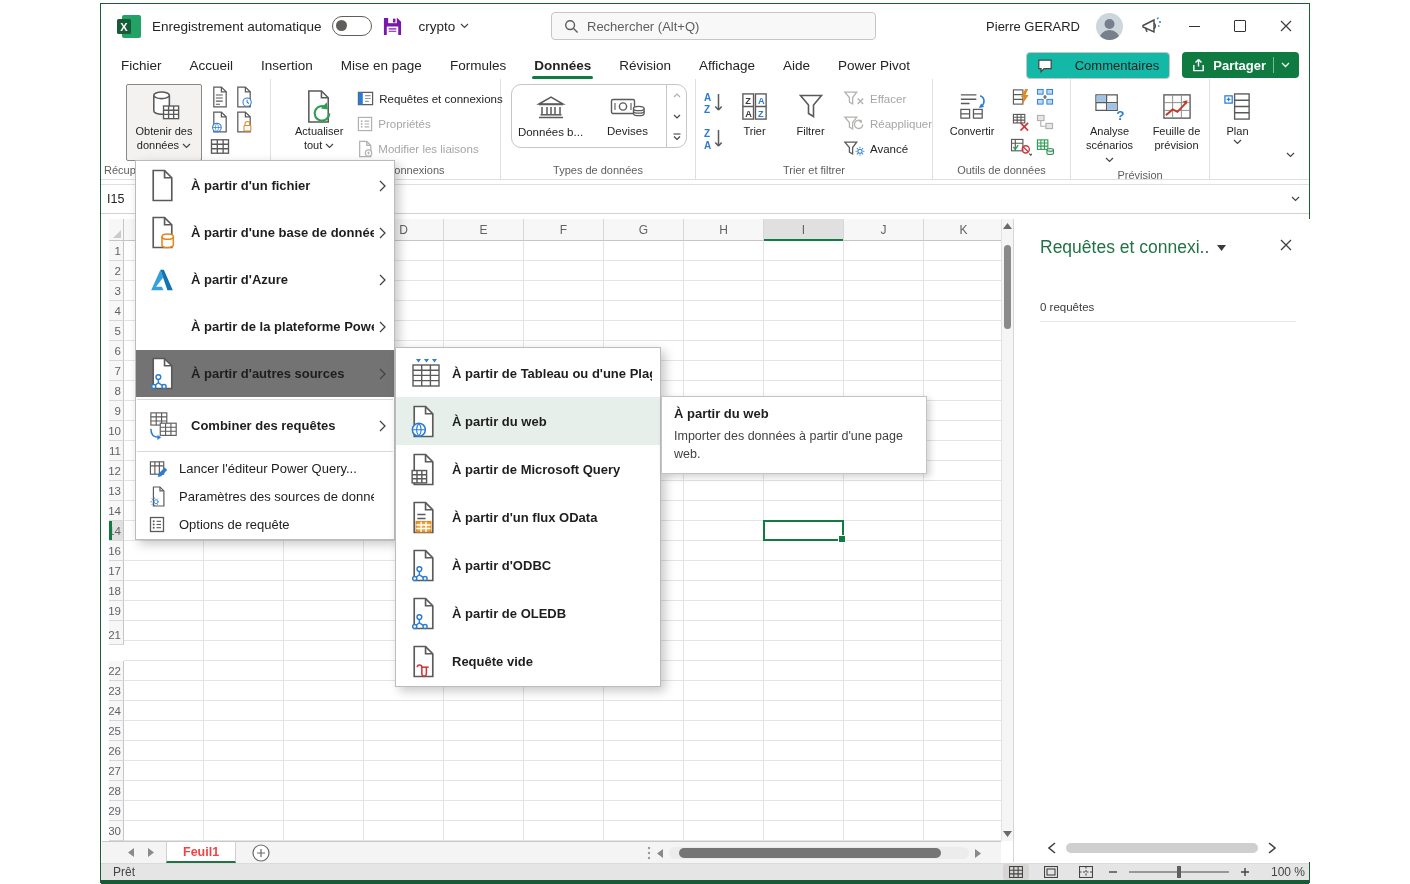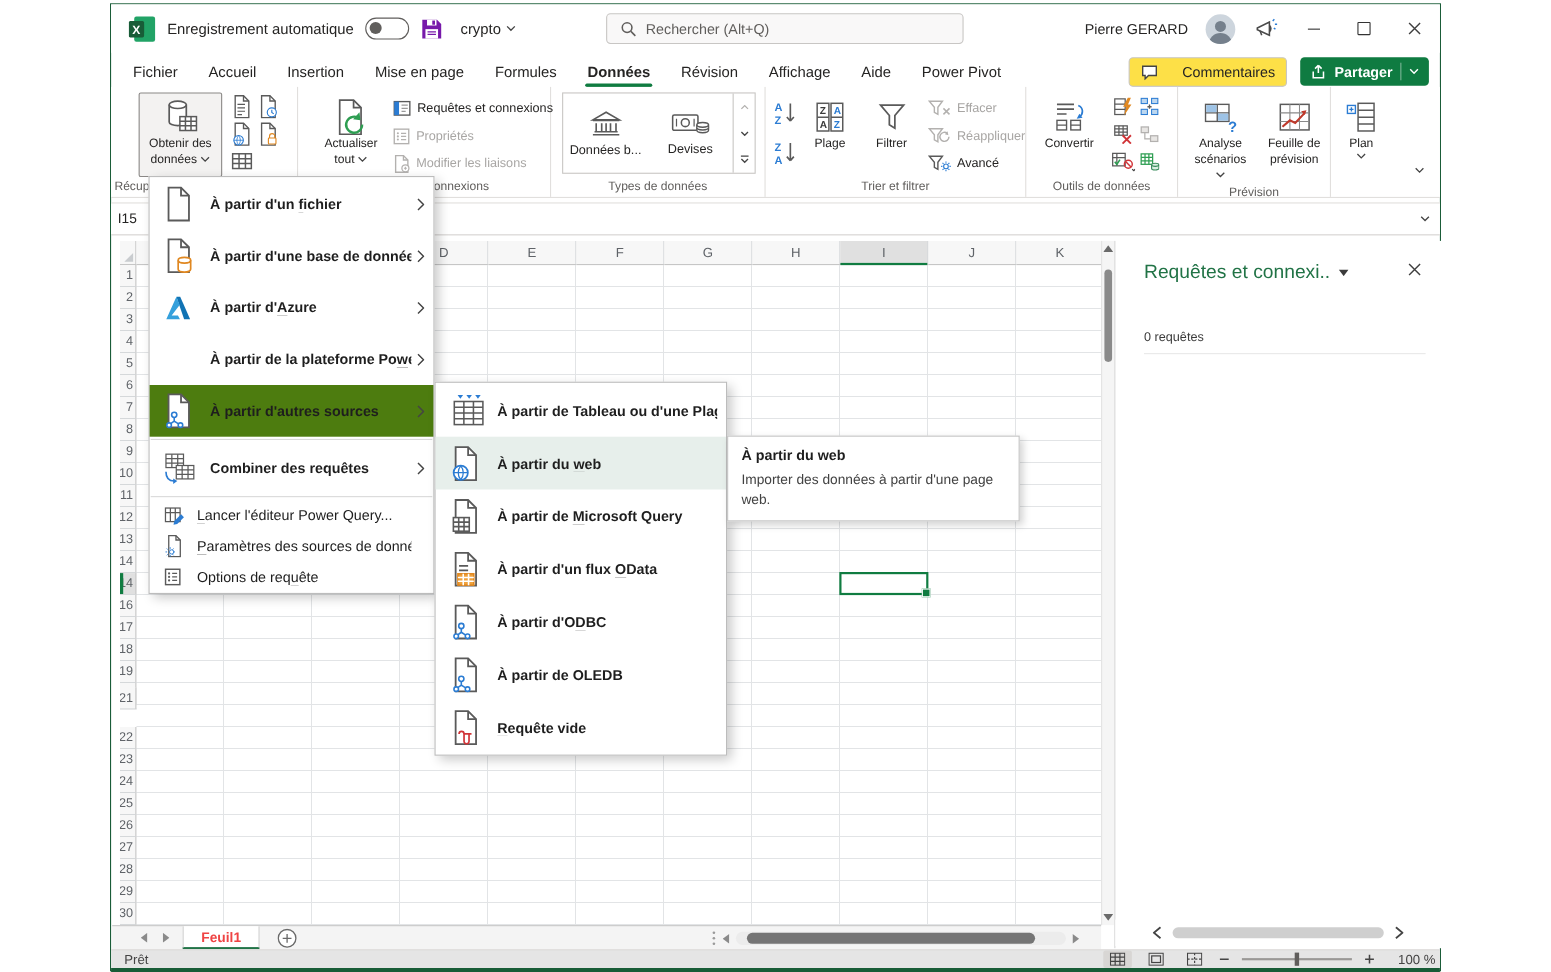--- a/index.html
+++ b/index.html
@@ -20,36 +20,36 @@
   .avatar{width:27px;height:27px;border-radius:50%;background:#cdd5dd;overflow:hidden;display:flex;align-items:flex-end;justify-content:center;}
   .winbtn{width:30px;height:30px;display:flex;align-items:center;justify-content:center;}
   .minline{width:11px;height:0;border-top:1.5px solid #333;}
   .maxbox{width:10px;height:10px;border:1.5px solid #333;border-radius:1px;}
   
   .menubar{position:absolute;left:0;top:47px;width:100%;height:28px;display:flex;align-items:center;padding-left:6px;box-sizing:border-box;}
   .rtab{font-size:13.5px;color:#252423;padding:0 14px;height:28px;display:flex;align-items:center;position:relative;}
   .rtab.active{font-weight:700;}
   .rtab.active::after{content:"";position:absolute;left:12px;right:12px;bottom:0;height:3px;background:#107c41;border-radius:2px;}
   .mb-right{position:absolute;right:10px;top:0;height:28px;display:flex;align-items:center;gap:12px;}
-  .btn-comments{display:flex;align-items:center;gap:22px;border:1px solid #c8c6c4;border-radius:4px;height:25px;padding:0 10px;font-size:13px;color:#252423;background:#fde047;}
+  .btn-comments{display:flex;align-items:center;gap:22px;border:1px solid #c8c6c4;border-radius:4px;height:25px;padding:0 10px;font-size:13px;color:#252423;background:#14b8a6;}
   .btn-share{display:flex;align-items:center;gap:7px;border-radius:4px;height:26px;padding:0 9px;font-size:13px;font-weight:700;color:#fff;background:#0f7b41;}
   .btn-share .sep{width:1px;height:16px;background:rgba(255,255,255,.45);}
   
   .ribbon{position:absolute;left:0;top:75px;width:100%;height:101px;display:flex;background:#fff;border-bottom:1px solid #e1dfdd;box-sizing:border-box;}
   .rgroup{display:flex;flex-direction:column;border-right:1px solid #e1dfdd;box-sizing:border-box;}
   .rg-c{flex:1;display:flex;padding-top:5px;}
   .rg-l{height:18px;font-size:11px;color:#605e5c;text-align:center;white-space:nowrap;display:flex;align-items:center;justify-content:center;}
   .rg-l.leftal{justify-content:flex-start;padding-left:3px;overflow:visible;}
   .bigbtn{display:flex;flex-direction:column;align-items:center;justify-content:flex-start;font-size:11px;color:#252423;text-align:center;line-height:1.25;padding:2px 3px;border:1px solid transparent;border-radius:2px;}
   .bigbtn .bic{height:38px;display:flex;align-items:center;}
   .bigbtn.pressed{background:#f3f2f1;border-color:#8a8886;}
   .smallrow{display:flex;align-items:center;gap:5px;font-size:11.5px;color:#252423;height:25px;white-space:nowrap;}
   .smallrow.dis{color:#a8a6a4;}
   .minigrid{display:grid;grid-template-columns:24px 24px;grid-auto-rows:25px;margin-left:6px;align-items:center;justify-items:center;}
-  .gallery{border:1px solid #c8c6c4;border-radius:0;display:flex;margin-left:10px;height:74px;box-sizing:border-box;}
+  .gallery{border:1px solid #c8c6c4;border-radius:10px;display:flex;margin-left:10px;height:64px;box-sizing:border-box;}
   .gal-item{width:77px;display:flex;flex-direction:column;align-items:center;justify-content:center;gap:4px;font-size:11.5px;color:#252423;}
   .gal-scroll{width:19px;border-left:1px solid #c8c6c4;display:flex;flex-direction:column;}
   .gal-scroll div{flex:1;display:flex;align-items:center;justify-content:center;}
   .ribbon-collapse{position:absolute;right:14px;top:148px;}
   
   .fbar{position:absolute;left:0;top:180px;width:100%;height:30px;border-top:1px solid #e1dfdd;border-bottom:1px solid #d4d2d0;display:flex;align-items:stretch;background:#fff;box-sizing:border-box;}
   .namebox{width:68px;border-right:1px solid #e1dfdd;font-size:12.5px;color:#252423;display:flex;align-items:center;padding-left:6px;box-sizing:border-box;}
   .fbar .fx{flex:1;}
   .fbar .fchev{width:28px;display:flex;align-items:center;justify-content:center;}
   
@@ -101,21 +101,21 @@
   .zoomtrack{width:100px;height:2px;background:#9a9896;position:relative;margin:0 2px;}
   .zoomthumb{position:absolute;left:48px;top:-5px;width:4px;height:12px;background:#605e5c;}
   .zoomlabel{width:46px;text-align:right;padding-right:4px;}
   .greenstrip{position:absolute;left:0;top:876px;width:100%;height:4px;background:#185c37;}
   
   .dropmenu{position:absolute;background:#fff;border:1px solid #bcbcbc;box-shadow:4px 4px 10px rgba(0,0,0,.22);z-index:40;padding:1px 0;box-sizing:border-box;}
   #getDataMenu{left:135px;top:160px;width:260px;}
   #otherSrcMenu{left:395px;top:347px;width:266px;z-index:45;}
   .mitem{display:flex;align-items:center;height:47px;padding:0 8px 0 13px;box-sizing:border-box;}
   .mitem.small{height:28px;}
-  .mitem.hl{background:#4d7c0f;}
+  .mitem.hl{background:#737373;}
   .mi-ic{width:42px;flex:0 0 42px;display:flex;align-items:center;}
   .mitem.small .mi-ic{width:30px;flex-basis:30px;}
   .mi-lb{flex:1;font-size:13px;font-weight:700;color:#1e1e1e;white-space:nowrap;overflow:hidden;}
   .mitem.small .mi-lb{font-weight:400;}
   .mi-lb u{text-underline-offset:2.5px;}
   .mi-ch{width:12px;display:flex;justify-content:flex-end;}
   .msep{border-top:1px solid #d9d9d9;margin:2px 1px;}
   .smitem{display:flex;align-items:center;height:48px;padding:0 8px 0 14px;box-sizing:border-box;}
   .smitem.hl{background:#e7efeb;}
   
@@ -460,21 +460,21 @@
                     <rect x="4" y="3" width="11" height="26"></rect>
                     <rect x="17" y="3" width="11" height="26"></rect>
                     <path d="M4 16 h11 M17 16 h11"></path>
                   </g>
                   <text x="6.5" y="13" font-size="9.5" font-weight="bold" fill="#3b3b3b" font-family="Liberation Sans,sans-serif">Z</text>
                   <text x="6.5" y="26.5" font-size="9.5" font-weight="bold" fill="#3b3b3b" font-family="Liberation Sans,sans-serif">A</text>
                   <text x="19.5" y="13" font-size="9.5" font-weight="bold" fill="#2b7cd3" font-family="Liberation Sans,sans-serif">A</text>
                   <text x="19.5" y="26.5" font-size="9.5" font-weight="bold" fill="#2b7cd3" font-family="Liberation Sans,sans-serif">Z</text>
                 </svg>
               </span>
-          <span>Plage</span>
+          <span>Trier</span>
         </div>
         <div class="bigbtn" style="width:46px">
           <span class="bic ic">
                 <svg width="28" height="28" viewBox="0 0 28 28">
                   <path d="M3.5 3.5 H24.5 L16.5 13 V24.5 L11.5 21.5 V13 Z" fill="#fff" stroke="#5a5a5a" stroke-width="1.6"></path>
                 </svg>
               </span>
           <span>Filtrer</span>
         </div>
         <div style="display:flex;flex-direction:column;padding-top:2px">

